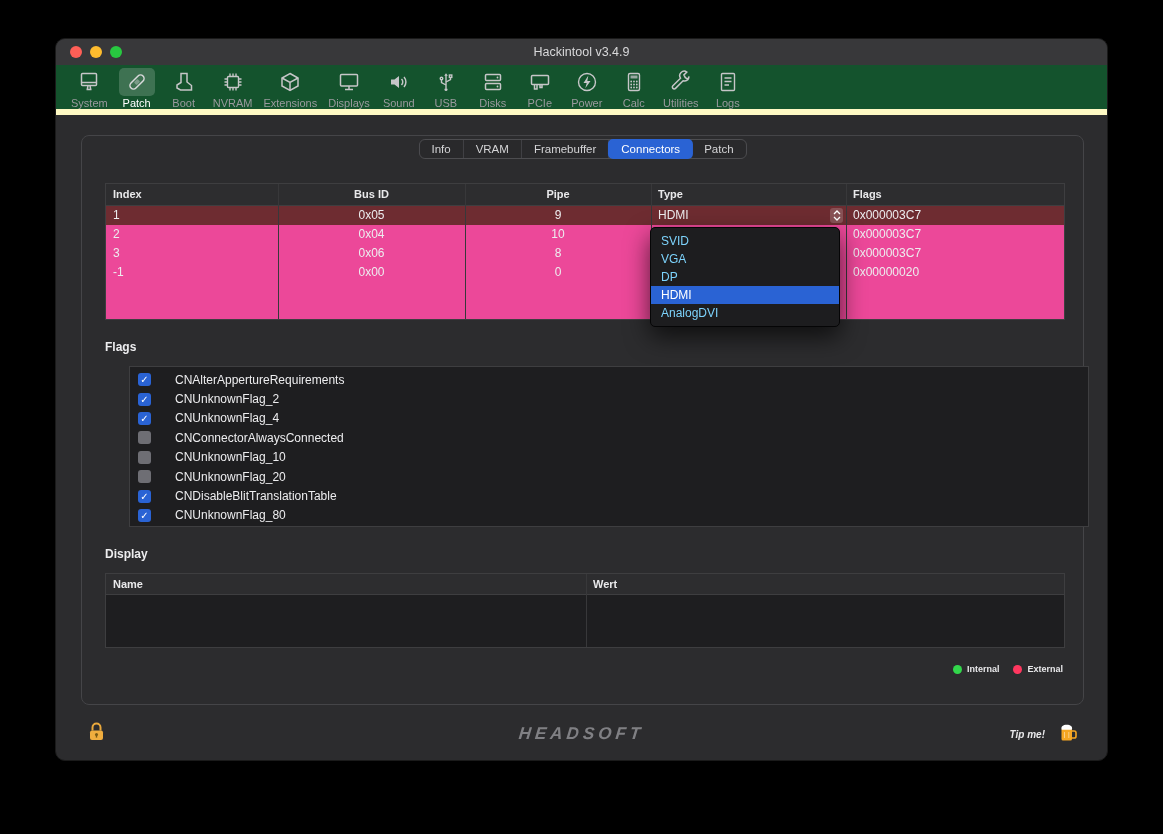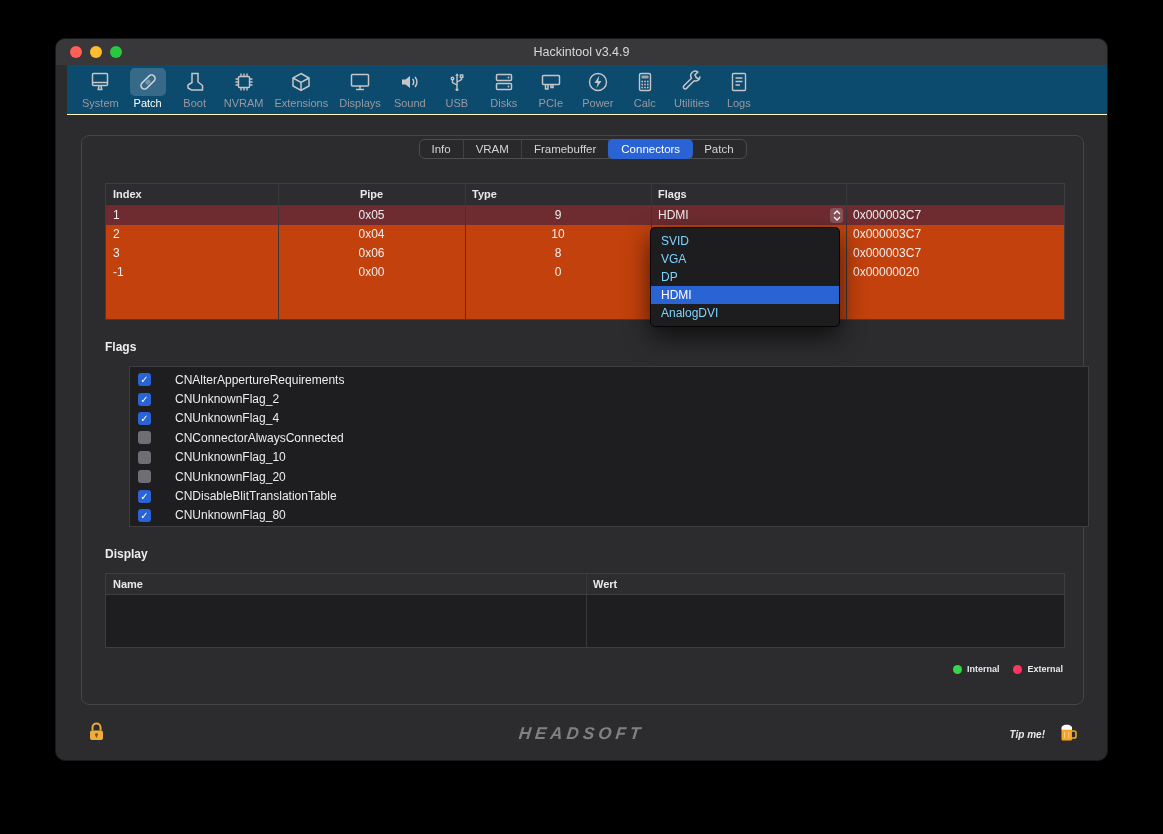--- a/index.html
+++ b/index.html
@@ -10,42 +10,42 @@
     background:#2c2c2e; border-radius:10px; border:1px solid #1a1a1a;
     box-shadow:0 25px 60px rgba(0,0,0,.75); overflow:hidden; }
 
   
   .titlebar { position:absolute; left:0; top:0; right:0; height:26px; background:#38383a; }
   .traffic { position:absolute; left:14px; top:7px; display:flex; gap:8px; }
   .light { width:12px; height:12px; border-radius:50%; }
   .light.red { background:#ff5f57; } .light.yellow { background:#febc2e; } .light.green { background:#28c840; }
   .wtitle { text-align:center; line-height:26px; font-size:12.5px; color:#d8d8da; }
 
-  .toolbar { position:absolute; left:11px; top:26px; right:0; height:50px; background:#0c4a6e;
-    border-bottom:1px solid #fef9c3; display:flex; align-items:flex-start; padding:2px 0 0 10px; gap:1px; }
+  .toolbar { position:absolute; left:0; top:26px; right:0; height:50px; background:#14532d;
+    border-bottom:6px solid #fef9c3; display:flex; align-items:flex-start; padding:2px 0 0 10px; gap:1px; }
   .titem { display:flex; flex-direction:column; align-items:center; padding:1px 5px; cursor:default; }
   .iconbox { width:36px; height:28px; display:flex; align-items:center; justify-content:center; border-radius:5px; }
   .titem.selected .iconbox { background:rgba(255,255,255,.18); }
   .tlabel { font-size:11px; color:#9a9a9e; margin-top:1px; white-space:nowrap; }
   .titem.selected .tlabel { color:#fff; }
   .ticon svg { display:block; }
 
   
   .groupbox { position:absolute; left:25px; top:96px; width:1003px; height:570px;
     border:1px solid #454548; border-radius:8px; background:#2c2c2e; }
 
   .segmented { position:absolute; left:50%; top:3px; transform:translateX(-50%);
     display:flex; height:20px; background:#29292b; border:1px solid #4d4d50; border-radius:6px; z-index:6; }
   .segment { padding:0 12px; font-size:11.5px; color:#d4d4d6; line-height:18px; border-right:1px solid #424245; }
   .segment:last-child { border-right:none; }
   .segment.selected { background:#2a63d4; color:#fff; border-radius:5px; border-right:none; margin:-1px; padding:1px 13px; line-height:19px; }
 
   
   .ctable { position:absolute; left:23px; top:47px; width:960px; height:137px;
-    background:#c2410c; border:1px solid #3e3e40; }
+    background:#ec4899; border:1px solid #3e3e40; }
   .tgrid { display:grid; grid-template-columns:172px 187px 186px 195px 1fr; }
   .thead { height:22px; background:#2d2d2f; border-bottom:1px solid #3e3e40; }
   .th { font-size:11px; font-weight:bold; color:#e9e9eb; line-height:21px; padding:0 7px; white-space:nowrap; }
   .trow { height:19px; }
   .trow.selected { background:#6e2c31; }
   .td { font-size:12px; color:#ededef; line-height:19px; padding:0 7px; white-space:nowrap; }
   .center { text-align:center; }
   .colsep { position:absolute; top:0; bottom:0; width:1px; background:#38383a; pointer-events:none; }
 
   .popupbtn { display:flex; align-items:center; justify-content:space-between; height:19px; padding-right:3px; cursor:default; }
@@ -274,20 +274,21 @@
       <div class="segment">Info</div>
       <div class="segment">VRAM</div>
       <div class="segment">Framebuffer</div>
       <div class="segment selected">Connectors</div>
       <div class="segment">Patch</div>
     </div>
 
     <div class="ctable">
       <div class="tgrid thead">
         <div class="th">Index</div>
+        <div class="th center">Bus ID</div>
         <div class="th center">Pipe</div>
         <div class="th">Type</div>
         <div class="th">Flags</div>
       </div>
 
       <div class="tgrid trow selected">
         <div class="td">1</div>
         <div class="td center">0x05</div>
         <div class="td center">9</div>
         <div class="td popupbtn">

